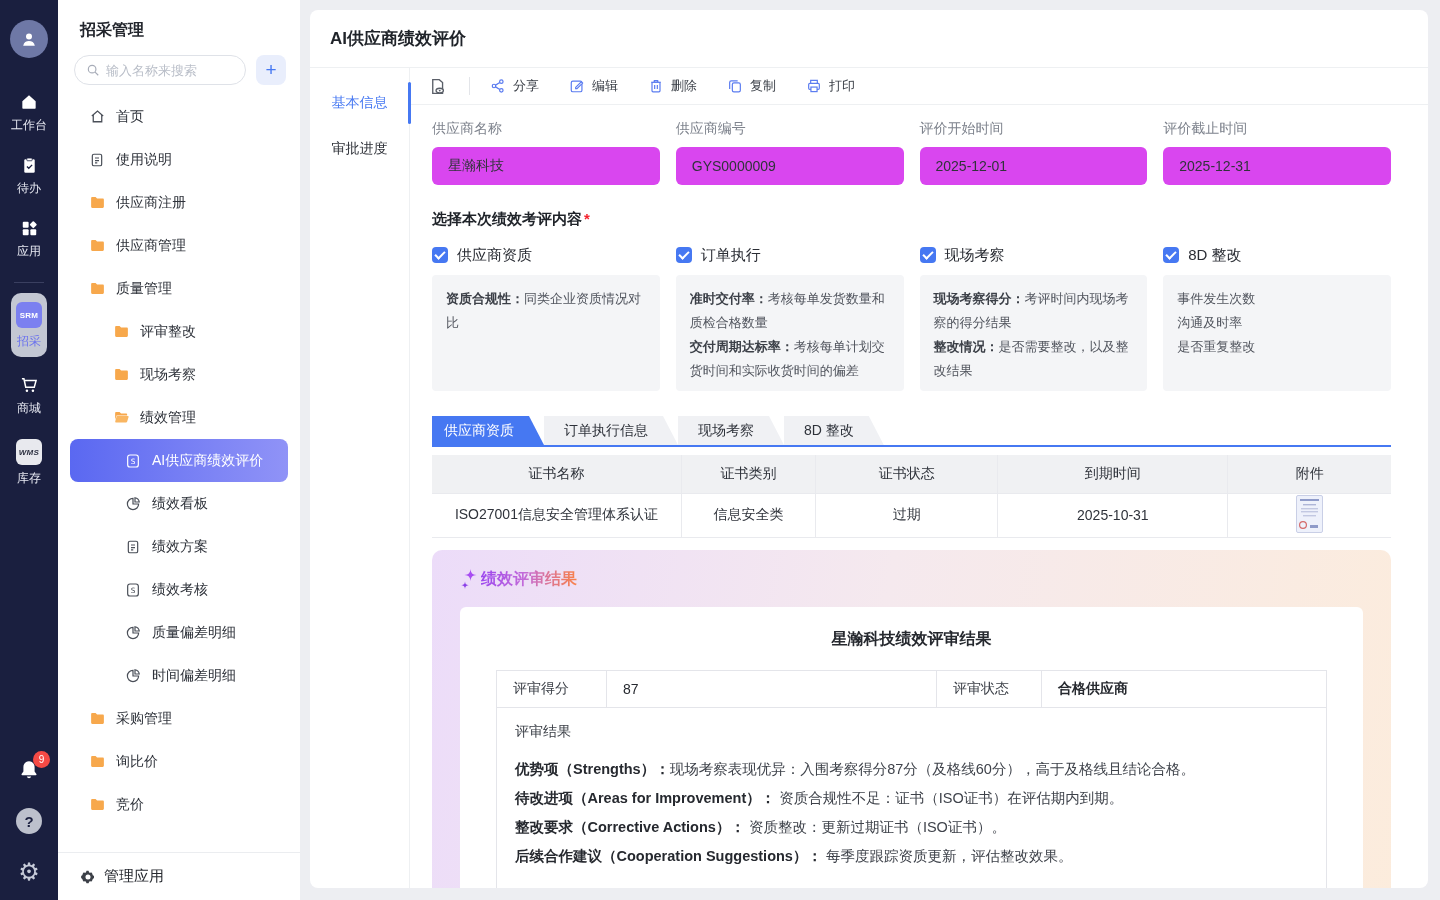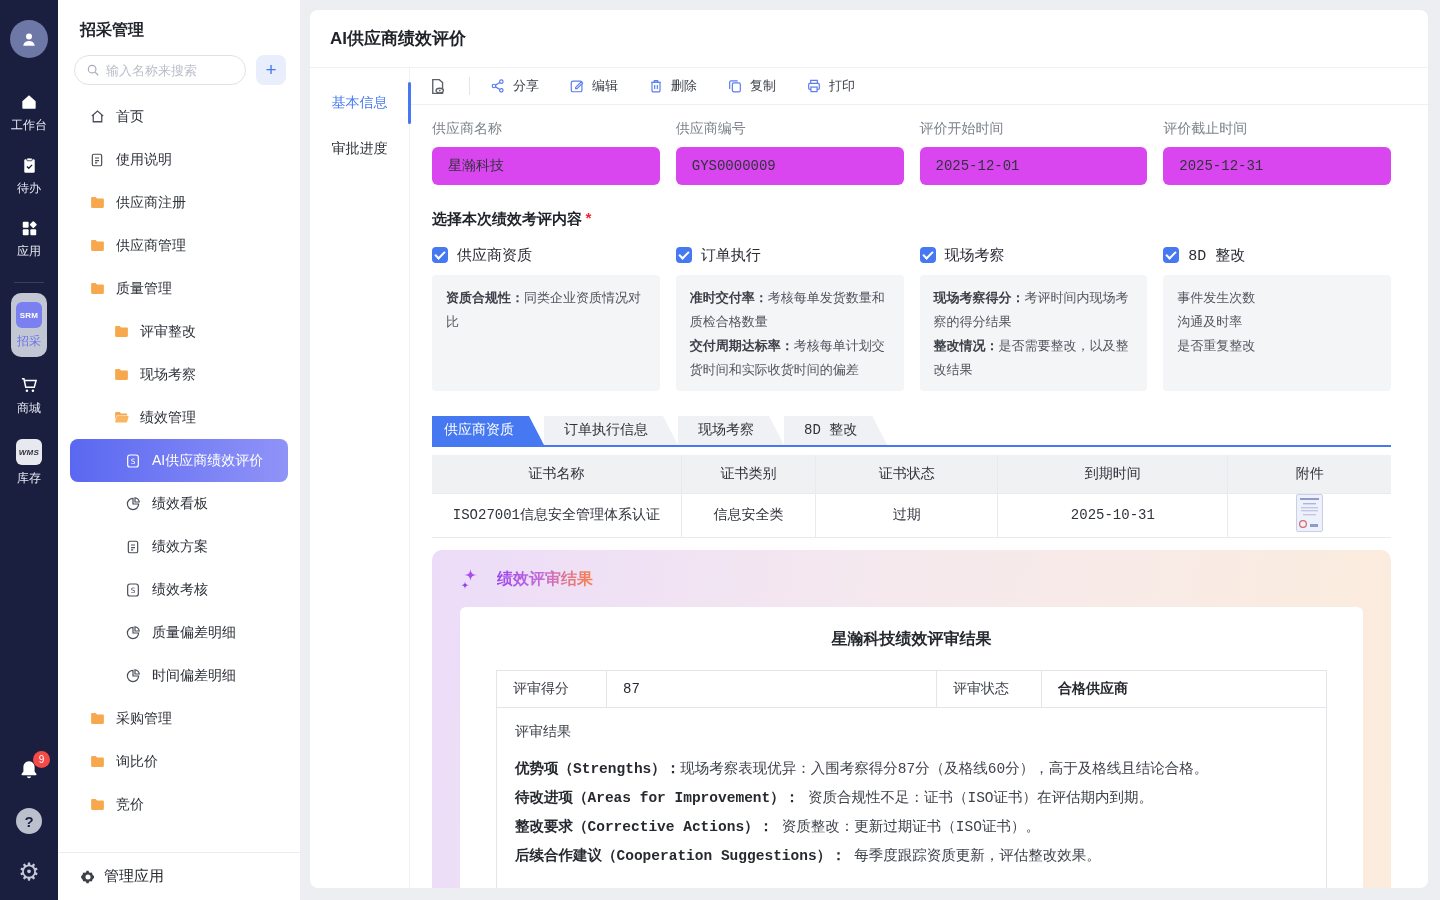--- a/index.html
+++ b/index.html
@@ -70,21 +70,21 @@
 
   .content { flex:1; display:flex; flex-direction:column; min-width:0; }
   .toolbar { height:37px; flex:0 0 37px; border-bottom:1px solid #eef0f2; display:flex;
     align-items:center; padding-left:18px; }
   .tb-preview { color:#5a5f68; cursor:pointer; display:flex; }
   .tb-sep { width:1px; height:18px; background:#e3e5e9; margin:0 20px 0 22px; }
   .tb-btn { display:flex; align-items:center; gap:7px; margin-right:30px; cursor:pointer;
     color:#3a3f47; font-size:13px; }
   .tb-btn svg { color:#5b7cf0; }
 
-  .scroll { flex:1; overflow:hidden; padding:15px 37px 0 22px;font-family:Liberation Mono, monospace; }
+  .scroll { flex:1; overflow:hidden; padding:15px 37px 0 22px; }
 
   .form-grid { display:grid; grid-template-columns:repeat(4,1fr); gap:16px; }
   .f-label { color:#7e838d; font-size:14px; margin-bottom:9px; }
   .f-input { height:38px; background:#d946ef; border-radius:6px; display:flex; align-items:center;
     padding-left:16px; color:#30333a; cursor:default; }
 
   .section-label { margin-top:25px; font-weight:bold; font-size:15px; color:#1f2329; }
   .req { color:#f5222d; margin-left:2px; }
 
   .cb-grid { display:grid; grid-template-columns:repeat(4,1fr); gap:16px; margin-top:6px; }
@@ -110,21 +110,21 @@
   table.cert th { background:#f0f1f3; font-weight:normal; color:#2e323a; height:38px;
     border:1px solid #e9eaee; border-top:none; }
   table.cert th:first-child, table.cert td:first-child { border-left:none; }
   table.cert th:last-child, table.cert td:last-child { border-right:none; }
   table.cert td { height:44px; text-align:center; color:#2f333b; border:1px solid #e9eaee; background:#fff; }
   .thumb { display:inline-block; cursor:pointer; }
 
   
   .result-panel { margin-top:12px; border-radius:10px; padding:18px 28px 28px;
     background:linear-gradient(100deg,#ecdcf9 0%,#f5e9ee 45%,#fcecdc 100%); min-height:330px; }
-  .rp-head { display:flex; align-items:center; gap:17px; }
+  .rp-head { display:flex; align-items:center; gap:1px; }
   .rp-title { font-size:16px; font-weight:bold;
     background:linear-gradient(90deg,#9b46ee,#c36bd9 45%,#f98147);
     -webkit-background-clip:text; background-clip:text; color:transparent; }
   .rp-card { background:#fff; border-radius:6px; margin-top:15px; padding:22px 36px 30px; }
   .rp-card-title { text-align:center; font-size:16px; font-weight:bold; color:#26292f; }
   .score-row { display:flex; border:1px solid #e4e5ea; margin-top:20px; height:38px; align-items:stretch; }
   .score-row .cell { display:flex; align-items:center; padding-left:16px; }
   .c-lab1 { width:110px; flex:0 0 110px; border-right:1px solid #e4e5ea; color:#3c4048; }
   .c-val1 { width:330px; flex:0 0 330px; border-right:1px solid #e4e5ea; color:#26292f; }
   .c-lab2 { width:105px; flex:0 0 105px; border-right:1px solid #e4e5ea; color:#3c4048; }

